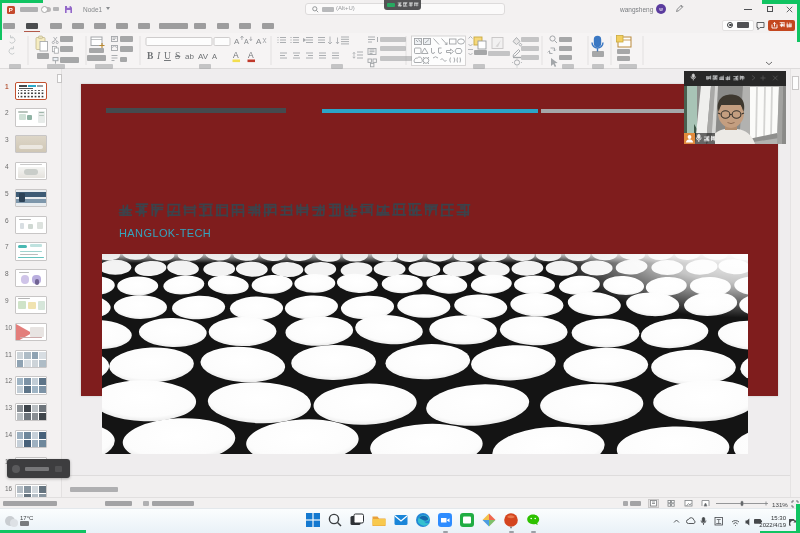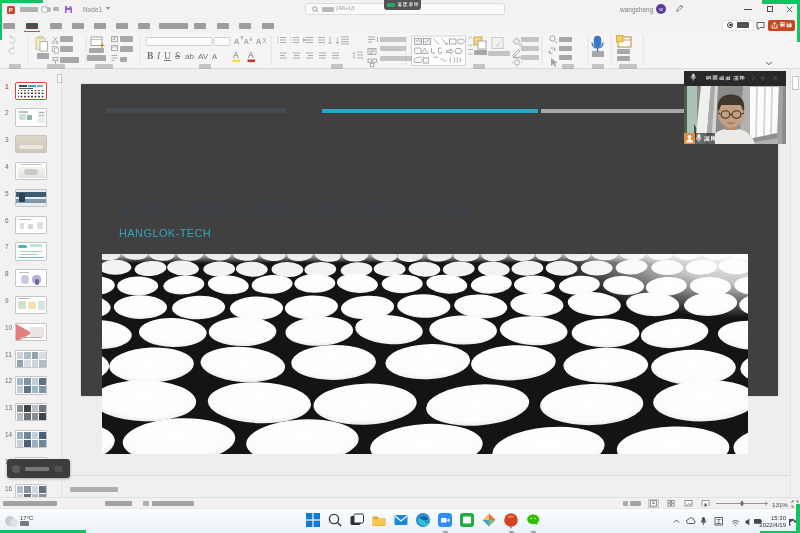--- a/index.html
+++ b/index.html
@@ -451,21 +451,21 @@
         <div style="position:absolute;left:8.5px;top:1px;width:6.6px;height:7px;background:#87949f;border-radius:0px;"></div>
         <div style="position:absolute;left:8.5px;top:9px;width:6.6px;height:7px;background:#65737f;border-radius:0px;"></div>
         <div style="position:absolute;left:16.0px;top:1px;width:6.6px;height:7px;background:#d2d8dd;border-radius:0px;"></div>
         <div style="position:absolute;left:16.0px;top:9px;width:6.6px;height:7px;background:#b4bdc5;border-radius:0px;"></div>
         <div style="position:absolute;left:23.5px;top:1px;width:6.6px;height:7px;background:#65737f;border-radius:0px;"></div>
         <div style="position:absolute;left:23.5px;top:9px;width:6.6px;height:7px;background:#87949f;border-radius:0px;"></div>
       </div>
     </div>
     <div style="position:absolute;left:56.5px;top:74px;width:5px;height:9px;background:#fdfdfd;border:0.7px solid #c6c4c4"></div>
   </div>
-<div style="position:absolute;left:81px;top:84px;width:697px;height:312px;background:#404040;box-shadow:0 0 2px rgba(0,0,0,.18);z-index:2">
+<div style="position:absolute;left:81px;top:84px;width:697px;height:312px;background:#7f1d1d;box-shadow:0 0 2px rgba(0,0,0,.18);z-index:2">
     <div style="position:absolute;left:25px;top:24px;width:180px;height:5px;background:#454a4e"></div>
     <div style="position:absolute;left:241px;top:24.5px;width:215.5px;height:4px;background:#2ba4c7"></div>
     <div style="position:absolute;left:460px;top:24.5px;width:215px;height:4.5px;background:#a5a7a9"></div>
     <svg width="420" height="22" viewBox="0 0 420 22" style="position:absolute;left:37px;top:117px">
       <path d="M1.3 14.1H14.1M1.1 8.9H14.1M0.7 11.7H12.9M9.4 3.4V13.9M5.3 4.1V14.7M8.5 5.7L5.0 15.1M17.3 10.9H29.1M17.7 5.5H29.3M17.8 3.1H30.2M22.0 3.9V14.1M25.6 3.0V16.1M24.6 5.7L21.1 15.1M33.4 8.5H45.1M33.0 3.7H45.5M33.2 6.5H45.5M37.5 4.5V16.0M34.3 3.4V15.0M40.7 5.7L37.2 15.1M49.5 3.7H62.5M49.0 10.9H62.3M49.3 14.2H62.5M60.8 4.2V14.6M50.3 3.5V16.1M56.8 5.7L53.3 15.1M65.7 8.5H77.4M65.1 6.3H78.4M65.7 11.5H77.7M67.0 3.7V14.7M76.6 3.8V15.7M81.1 3.3H94.8M81.0 14.3H94.7M81.0 6.0H93.9M92.6 4.5V15.2M85.8 3.7V16.1M97.7 6.5H109.7M98.2 4.0H109.7M97.6 14.3H110.2M99.0 3.3V15.4M102.0 3.6V15.6M109.2 3.2V16.0M113.5 3.8H125.9M113.7 11.1H126.5M113.4 8.5H126.1M125.4 4.0V16.1M118.6 3.6V15.0M114.6 4.3V16.0M129.9 11.7H142.6M130.0 6.0H142.8M130.1 8.9H141.7M141.3 3.0V15.4M138.0 2.7V14.9M137.3 5.7L133.8 15.1M145.8 6.1H158.3M145.3 11.5H158.0M145.7 3.7H158.3M157.7 3.7V14.4M146.9 3.6V16.0M150.3 3.3V14.0M153.4 5.7L149.9 15.1M162.2 13.8H174.7M162.7 9.3H174.7M162.6 5.9H173.8M166.7 4.4V14.6M173.4 3.0V14.4M178.1 6.6H190.6M178.8 8.5H190.7M178.1 11.1H190.1M189.1 2.9V14.7M179.3 3.7V14.3M182.6 2.7V14.9M194.2 8.8H207.0M194.6 14.4H206.2M193.9 6.4H206.8M202.3 3.5V14.6M205.8 3.8V13.8M201.7 5.7L198.2 15.1M210.8 3.4H223.0M211.0 6.3H223.1M210.8 14.7H222.8M215.1 2.7V15.8M221.9 3.5V14.4M218.6 4.4V14.0M226.5 10.9H239.4M226.0 8.2H239.4M226.7 14.6H238.3M227.2 4.3V14.2M231.1 4.5V15.4M234.1 3.2V16.0M233.9 5.7L230.4 15.1M241.9 11.5H254.5M241.9 5.9H254.4M242.9 3.5H255.6M253.7 3.8V14.9M244.1 3.3V13.8M258.2 13.8H271.7M259.3 5.8H271.6M258.6 11.8H271.0M259.7 3.8V13.8M267.0 3.6V14.8M266.1 5.7L262.6 15.1M275.1 8.2H286.6M275.4 3.1H287.5M274.2 13.9H288.0M279.1 3.1V14.5M276.0 3.3V14.6M285.8 4.3V15.3M290.4 9.3H302.9M290.1 2.9H302.9M290.8 13.9H304.0M298.8 4.4V15.2M291.9 3.5V13.9M295.0 2.9V14.6M298.3 5.7L294.8 15.1M306.4 5.8H319.2M306.9 8.4H318.8M306.7 4.0H320.1M318.0 4.0V14.4M311.6 4.1V14.1M307.8 2.6V14.3M314.4 5.7L310.9 15.1M322.7 8.7H335.9M322.5 14.5H335.2M323.7 3.7H335.8M331.0 3.5V15.4M323.9 2.7V15.8M339.1 3.9H352.3M338.7 13.7H351.0M338.5 11.2H351.3M346.8 2.7V16.1M350.2 3.6V14.7" stroke="#3d424a" stroke-width="1.7" fill="none" stroke-linecap="butt"></path>
       <rect x="20.7" y="9.0" width="4.4" height="4.1" fill="#3d424a" opacity="0.85"></rect>
       <rect x="84.3" y="6.6" width="4.4" height="4.1" fill="#3d424a" opacity="0.85"></rect>
       <rect x="131.8" y="5.8" width="4.4" height="4.1" fill="#3d424a" opacity="0.85"></rect>
       <rect x="247.4" y="6.8" width="4.4" height="4.1" fill="#3d424a" opacity="0.85"></rect>
       <rect x="342.1" y="4.7" width="4.4" height="4.1" fill="#3d424a" opacity="0.85"></rect>

